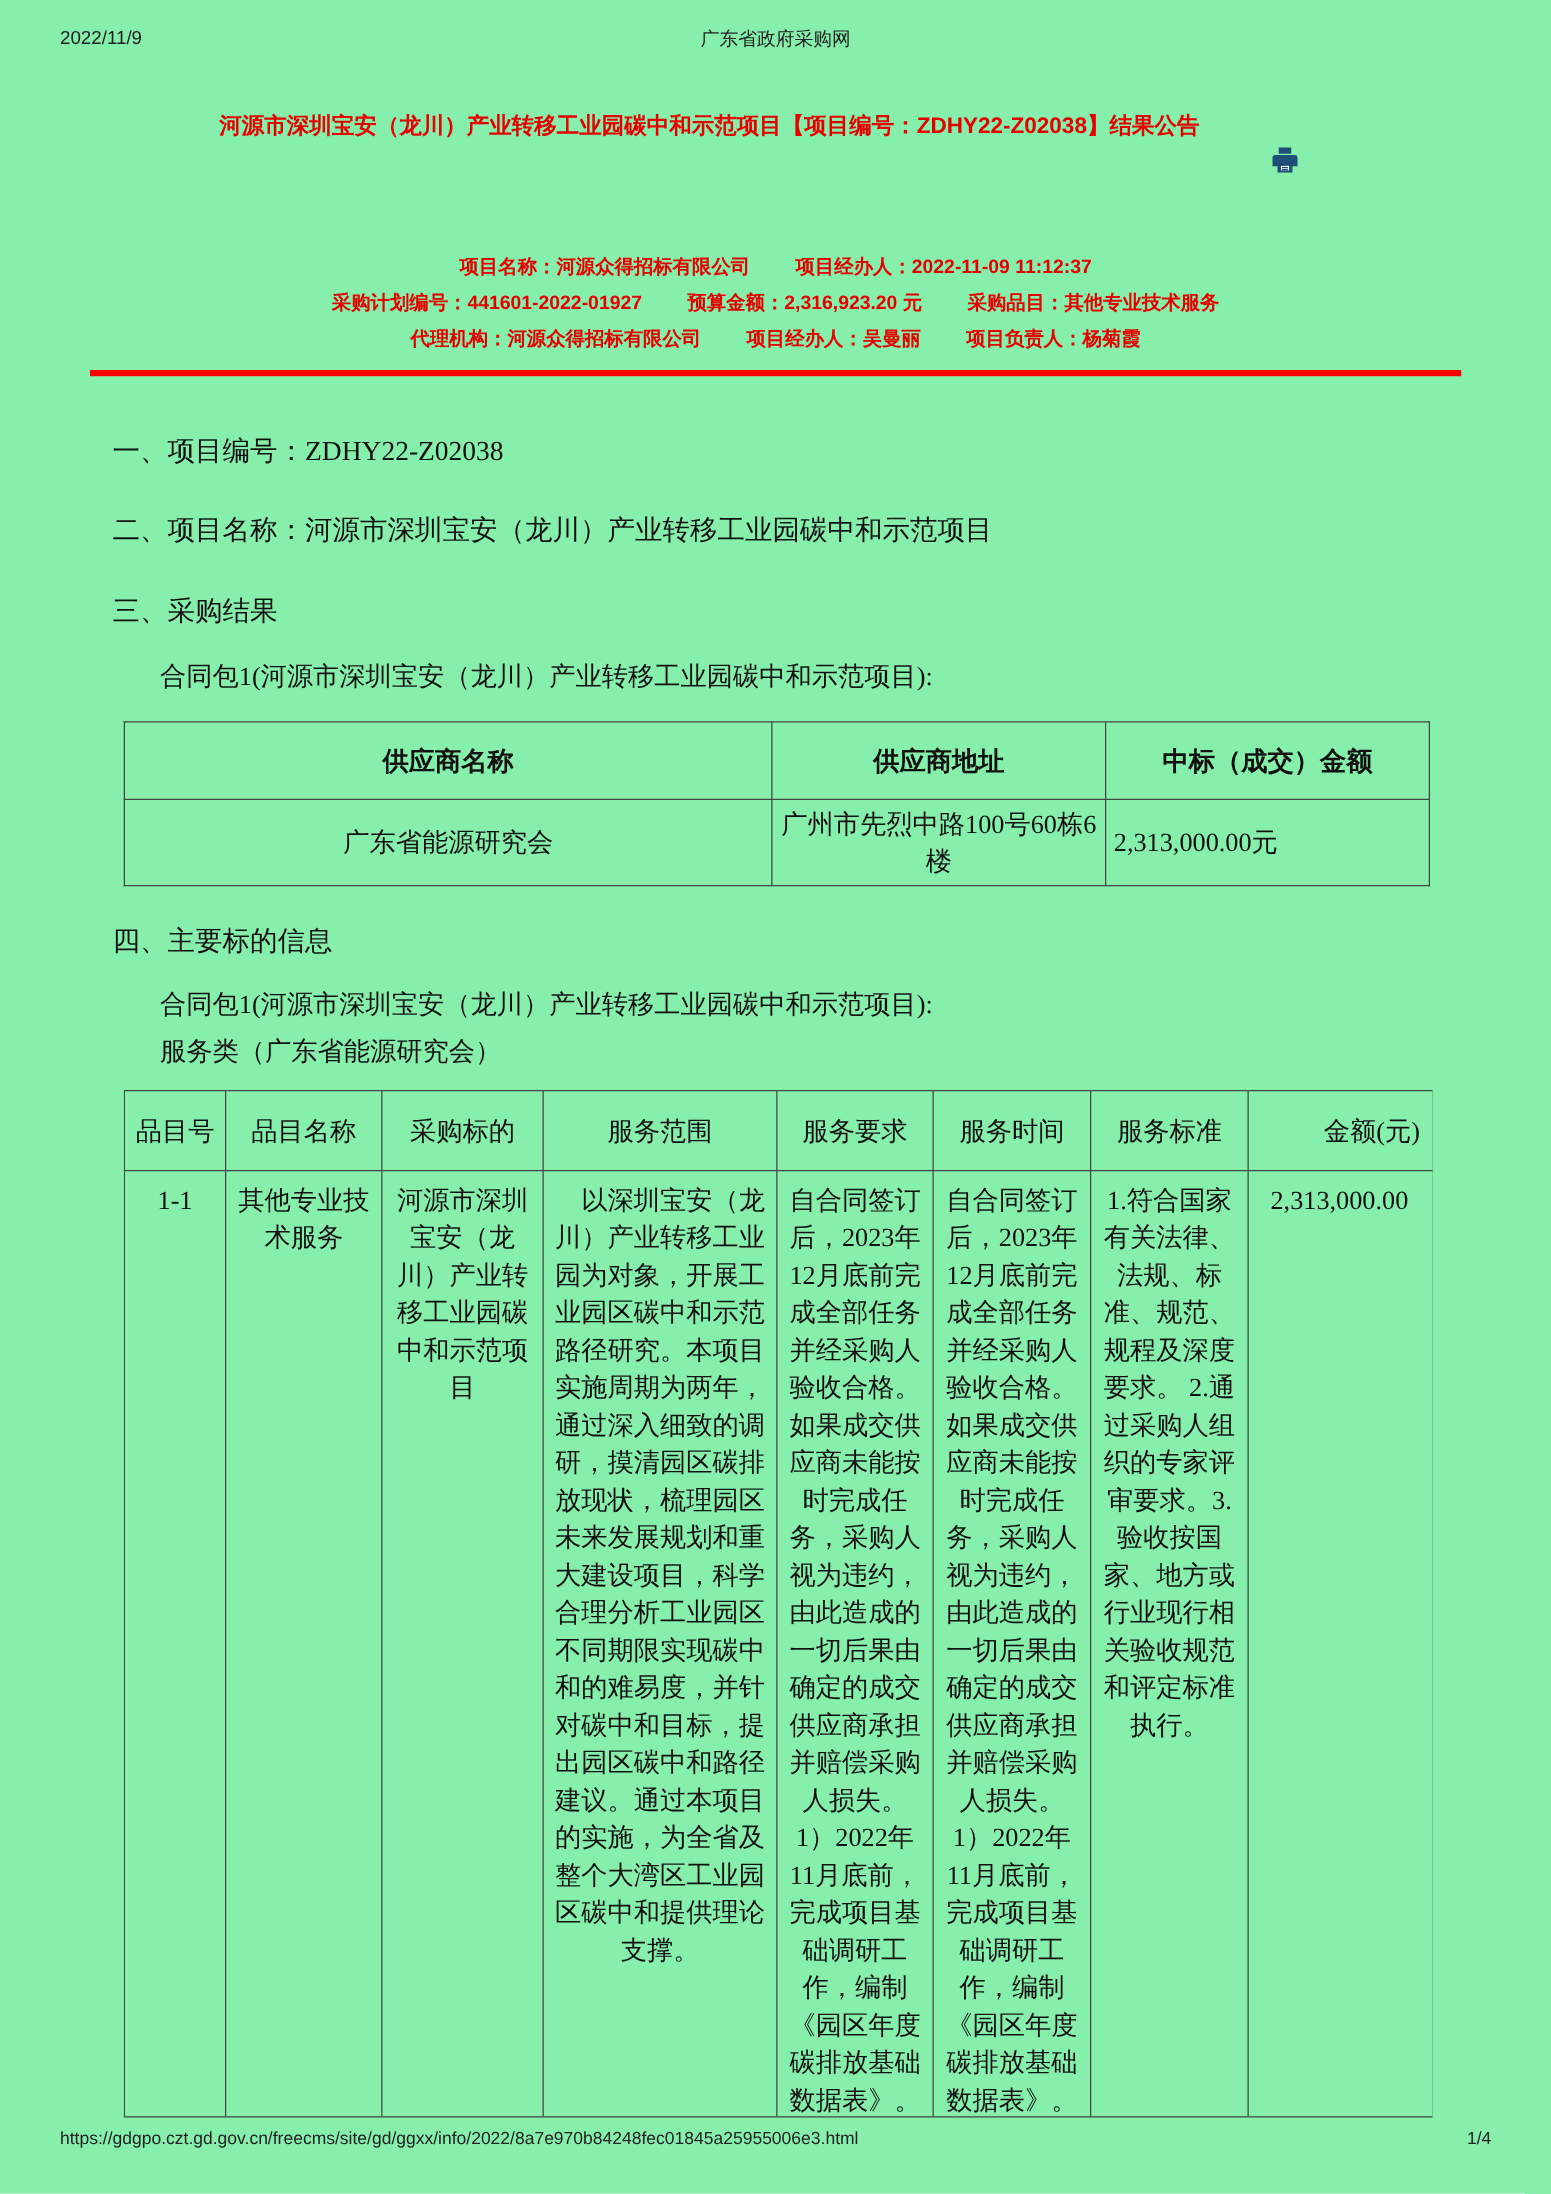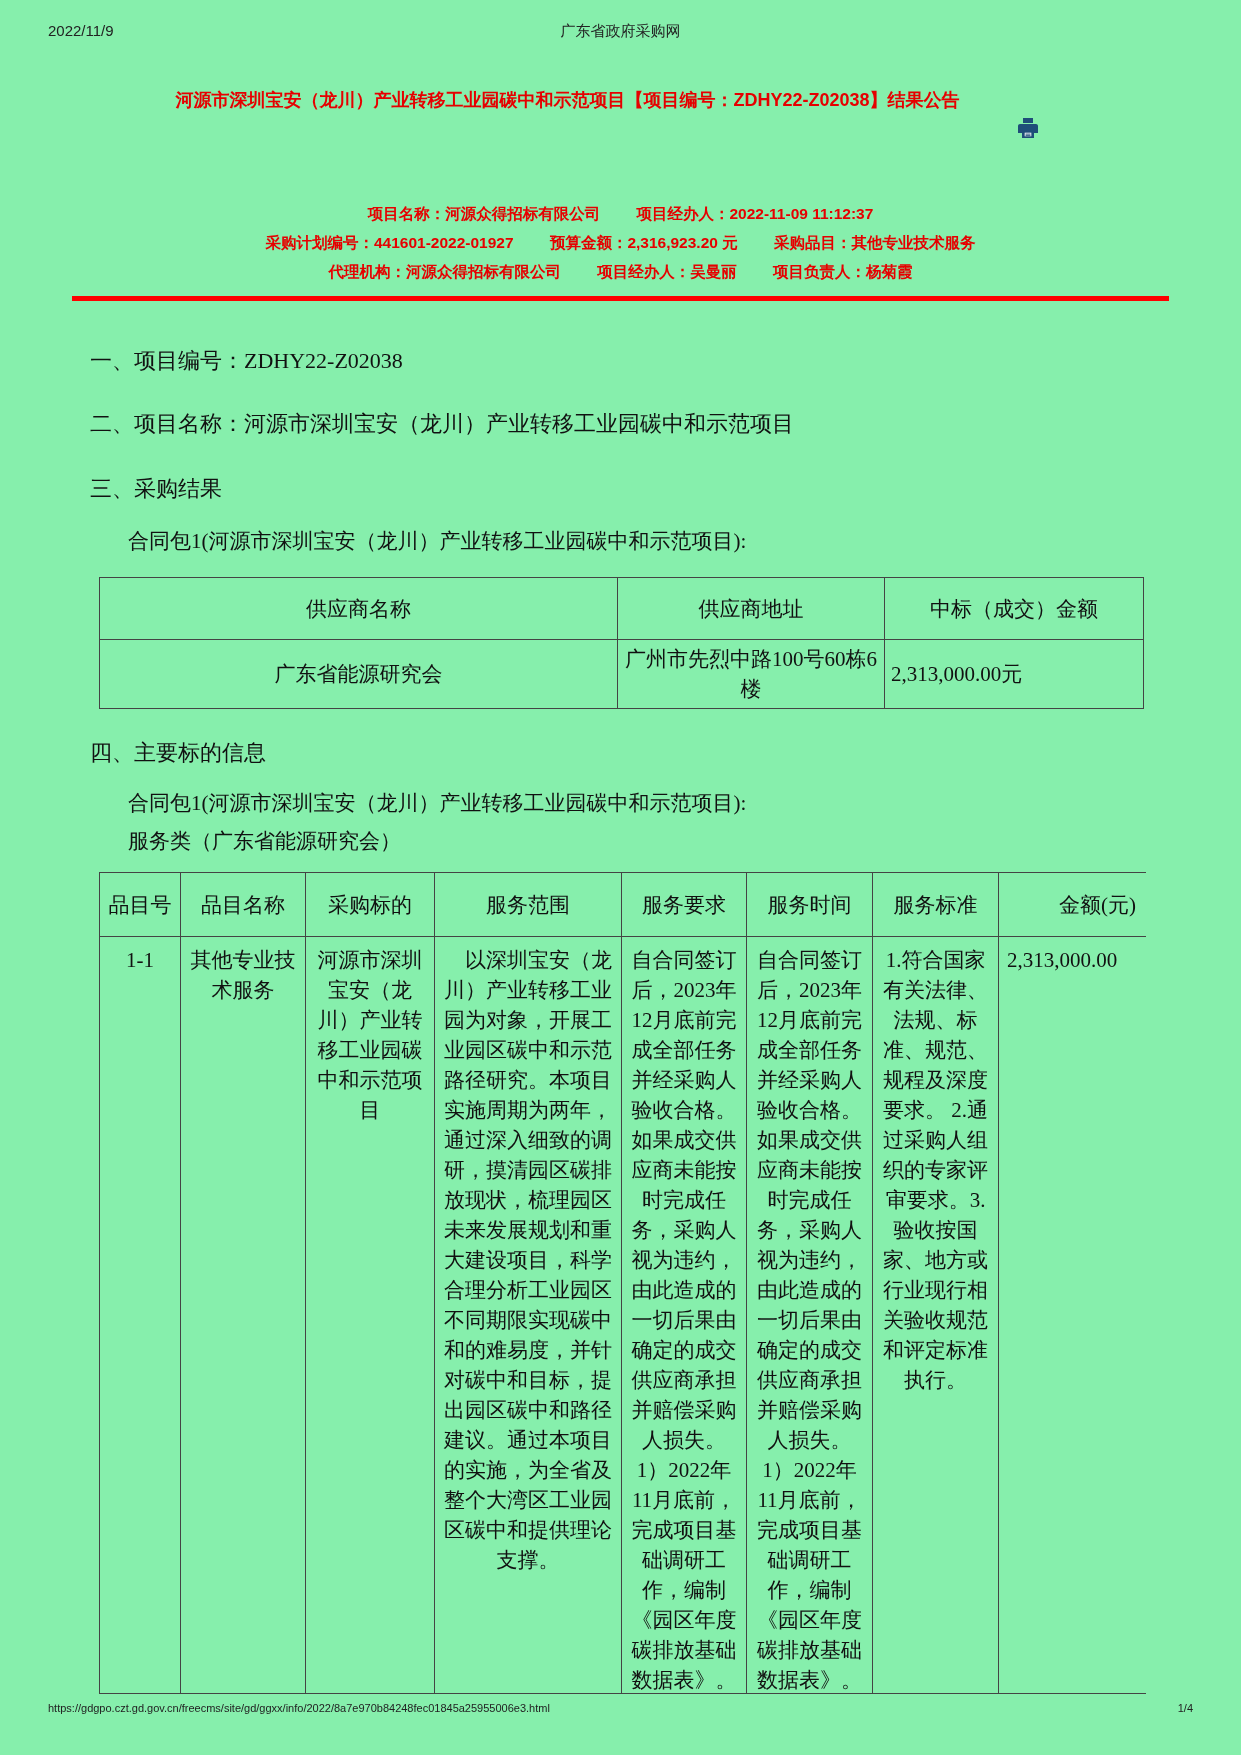--- a/index.html
+++ b/index.html
@@ -40,39 +40,39 @@
   .sec1 { top:346px; } .sec2 { top:409px; } .sec3 { top:474px; }
   .sec4 { top:738px; }
   .sub { position:absolute; left:128px; font-size:21px; white-space:nowrap; }
   .sub-a { top:527px; } .sub-b { top:789px; } .sub-c { top:827px; }
 
   table { border-collapse:collapse; table-layout:fixed; }
   th, td { border:1px solid #444; font-weight:normal; }
 
   
   .t1 { position:absolute; top:577px; left:99px; width:1044px; font-size:21px; }
-  .t1 th { height:59px; text-align:center; }
+  .t1 th { height:59px; text-align:center;font-weight:bold; }
   .t1 td { height:64px; text-align:center; vertical-align:middle; line-height:30px; padding:2px 6px; }
   .t1 .amount { text-align:left; padding-right:24px; }
 
   
   .t2wrap {
     position:absolute; top:872px; left:99px; width:1047px; height:821px;
     overflow:hidden; border-bottom:1px solid #444;
   }
   .t2 { width:1047px; font-size:21px; }
   .t2 th { height:63px; text-align:center; padding:0 6px; }
   .t2 th.amount-h { text-align:right; padding-right:10px; }
   .t2 td { vertical-align:top; text-align:center; line-height:30px; padding:8px 8px 4px 8px; }
-  .t2 td.amount { text-align:left; padding-right:10px; }
+  .t2 td.amount { text-align:center; padding-right:10px; }
 
   
   .page-ftr {
     position:absolute; top:1702px; left:48px; right:48px; height:22px;
-    font-family:"Liberation Sans","DejaVu Sans",sans-serif; font-size:11px; color:#222;text-align:right;
+    font-family:"Liberation Sans","DejaVu Sans",sans-serif; font-size:14px; color:#222;text-align:right;
   }
   .page-ftr .url { position:absolute; left:0; top:0; }
   .page-ftr .pageno { position:absolute; right:0; top:0; }
 </style>
 </head>
 <body>
 
 <div class="sheet">
 
   <div class="page-hdr">

